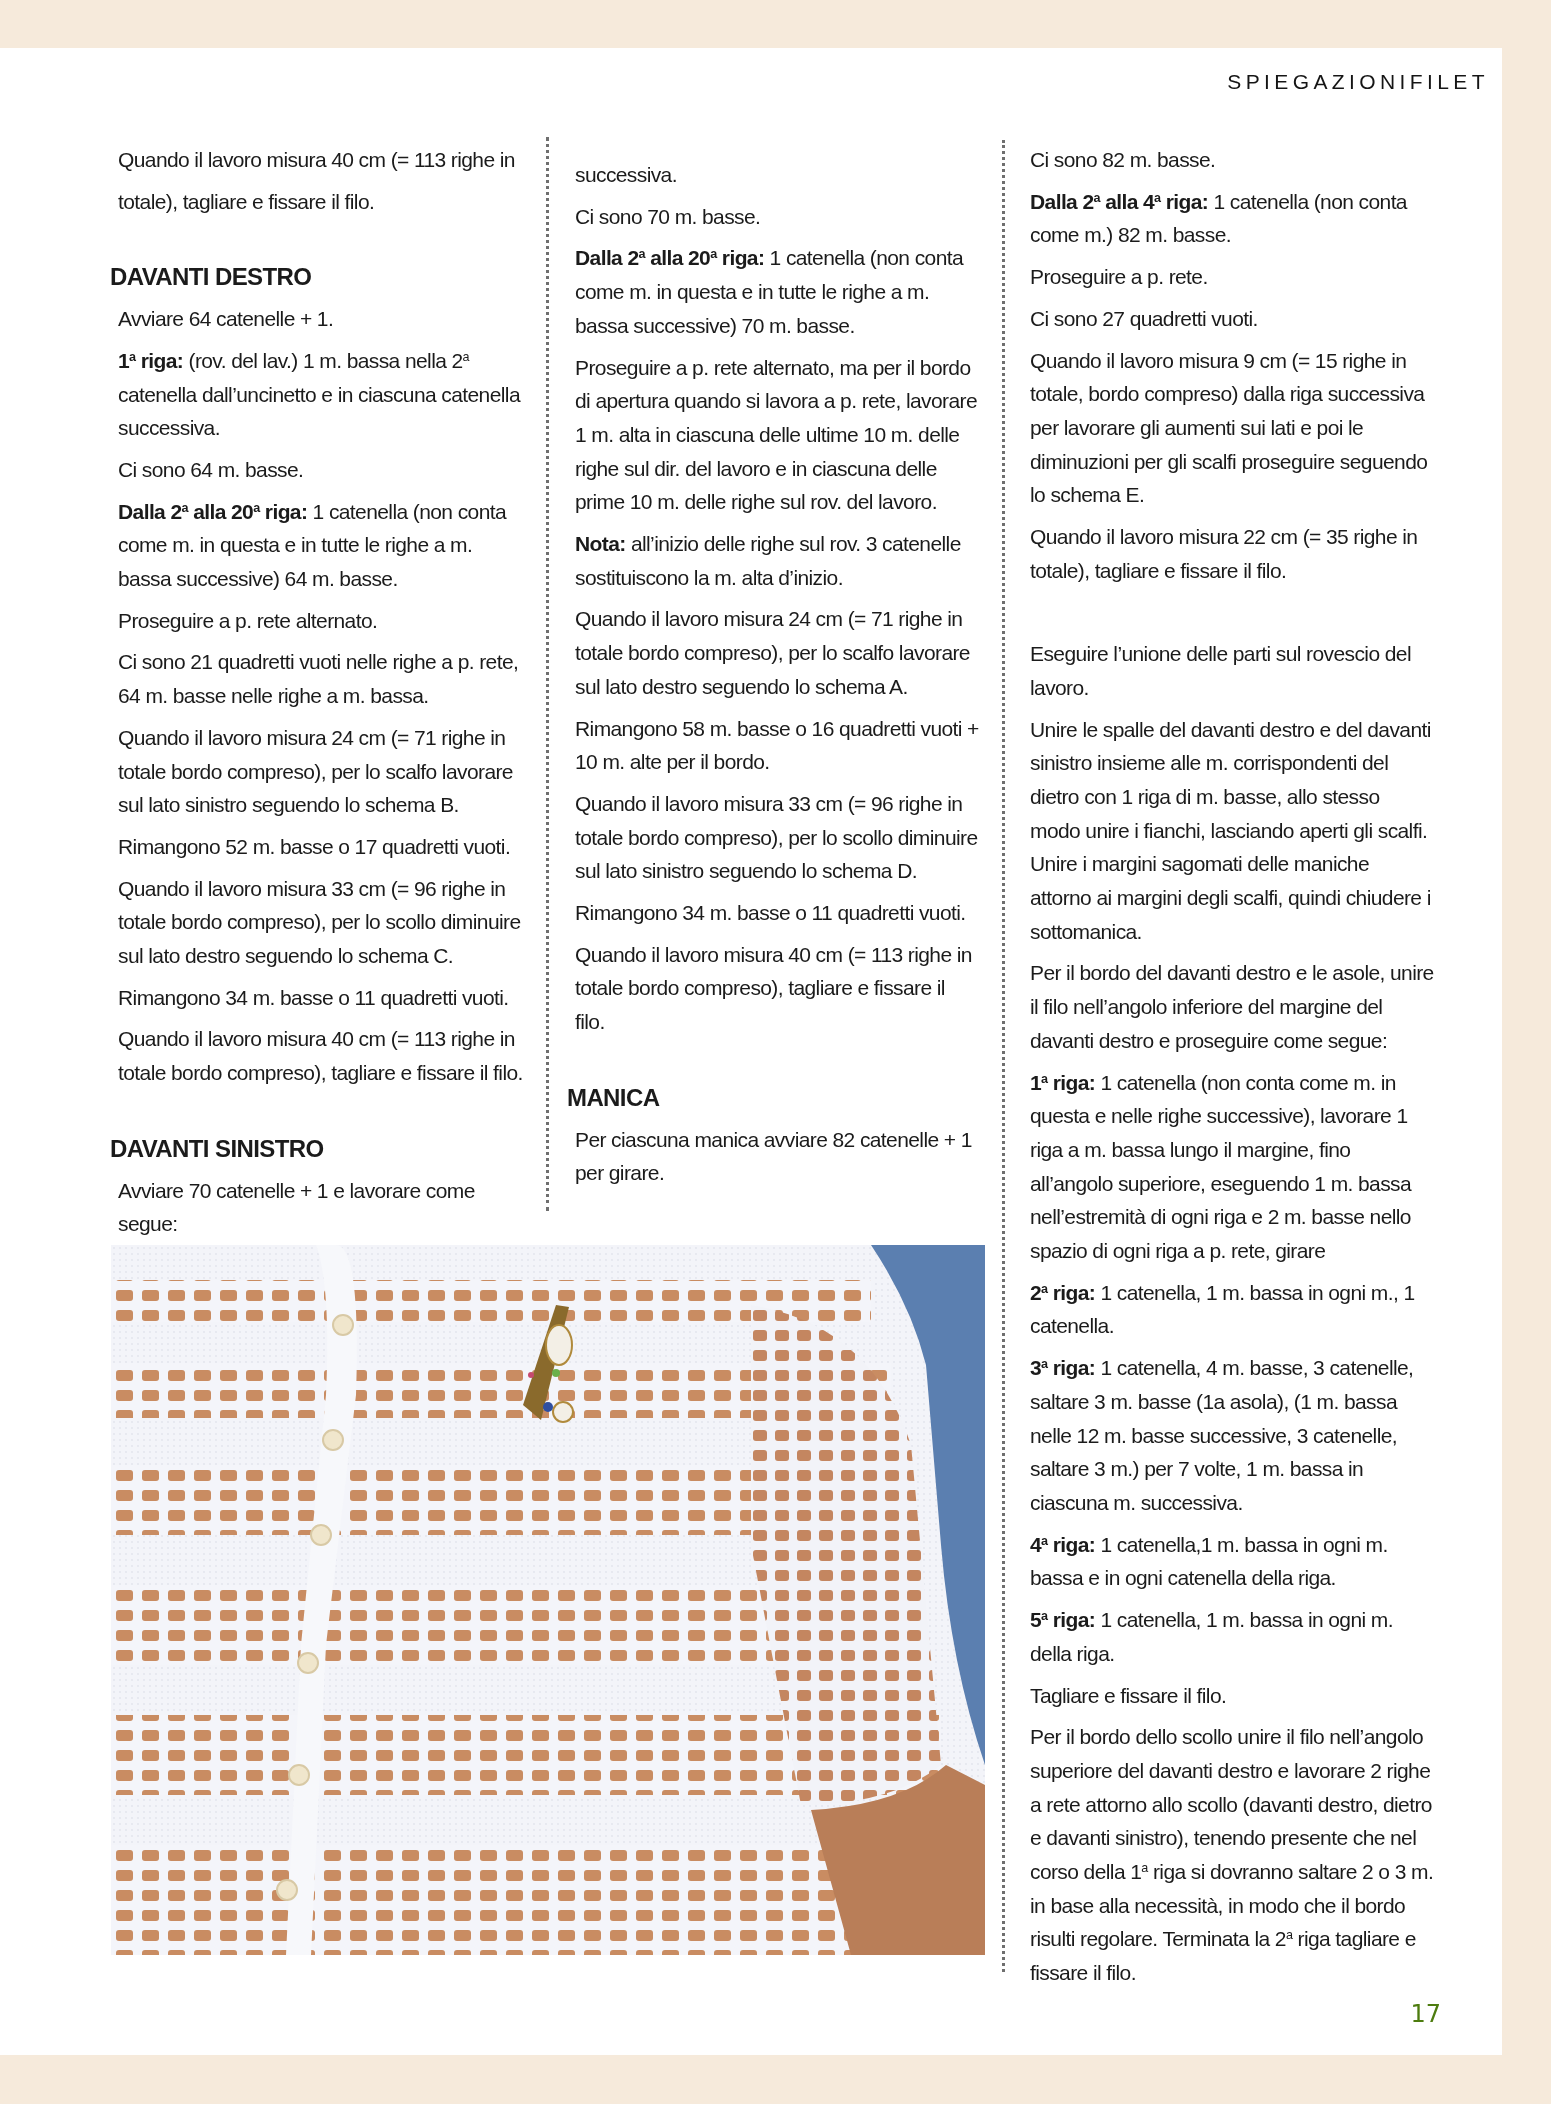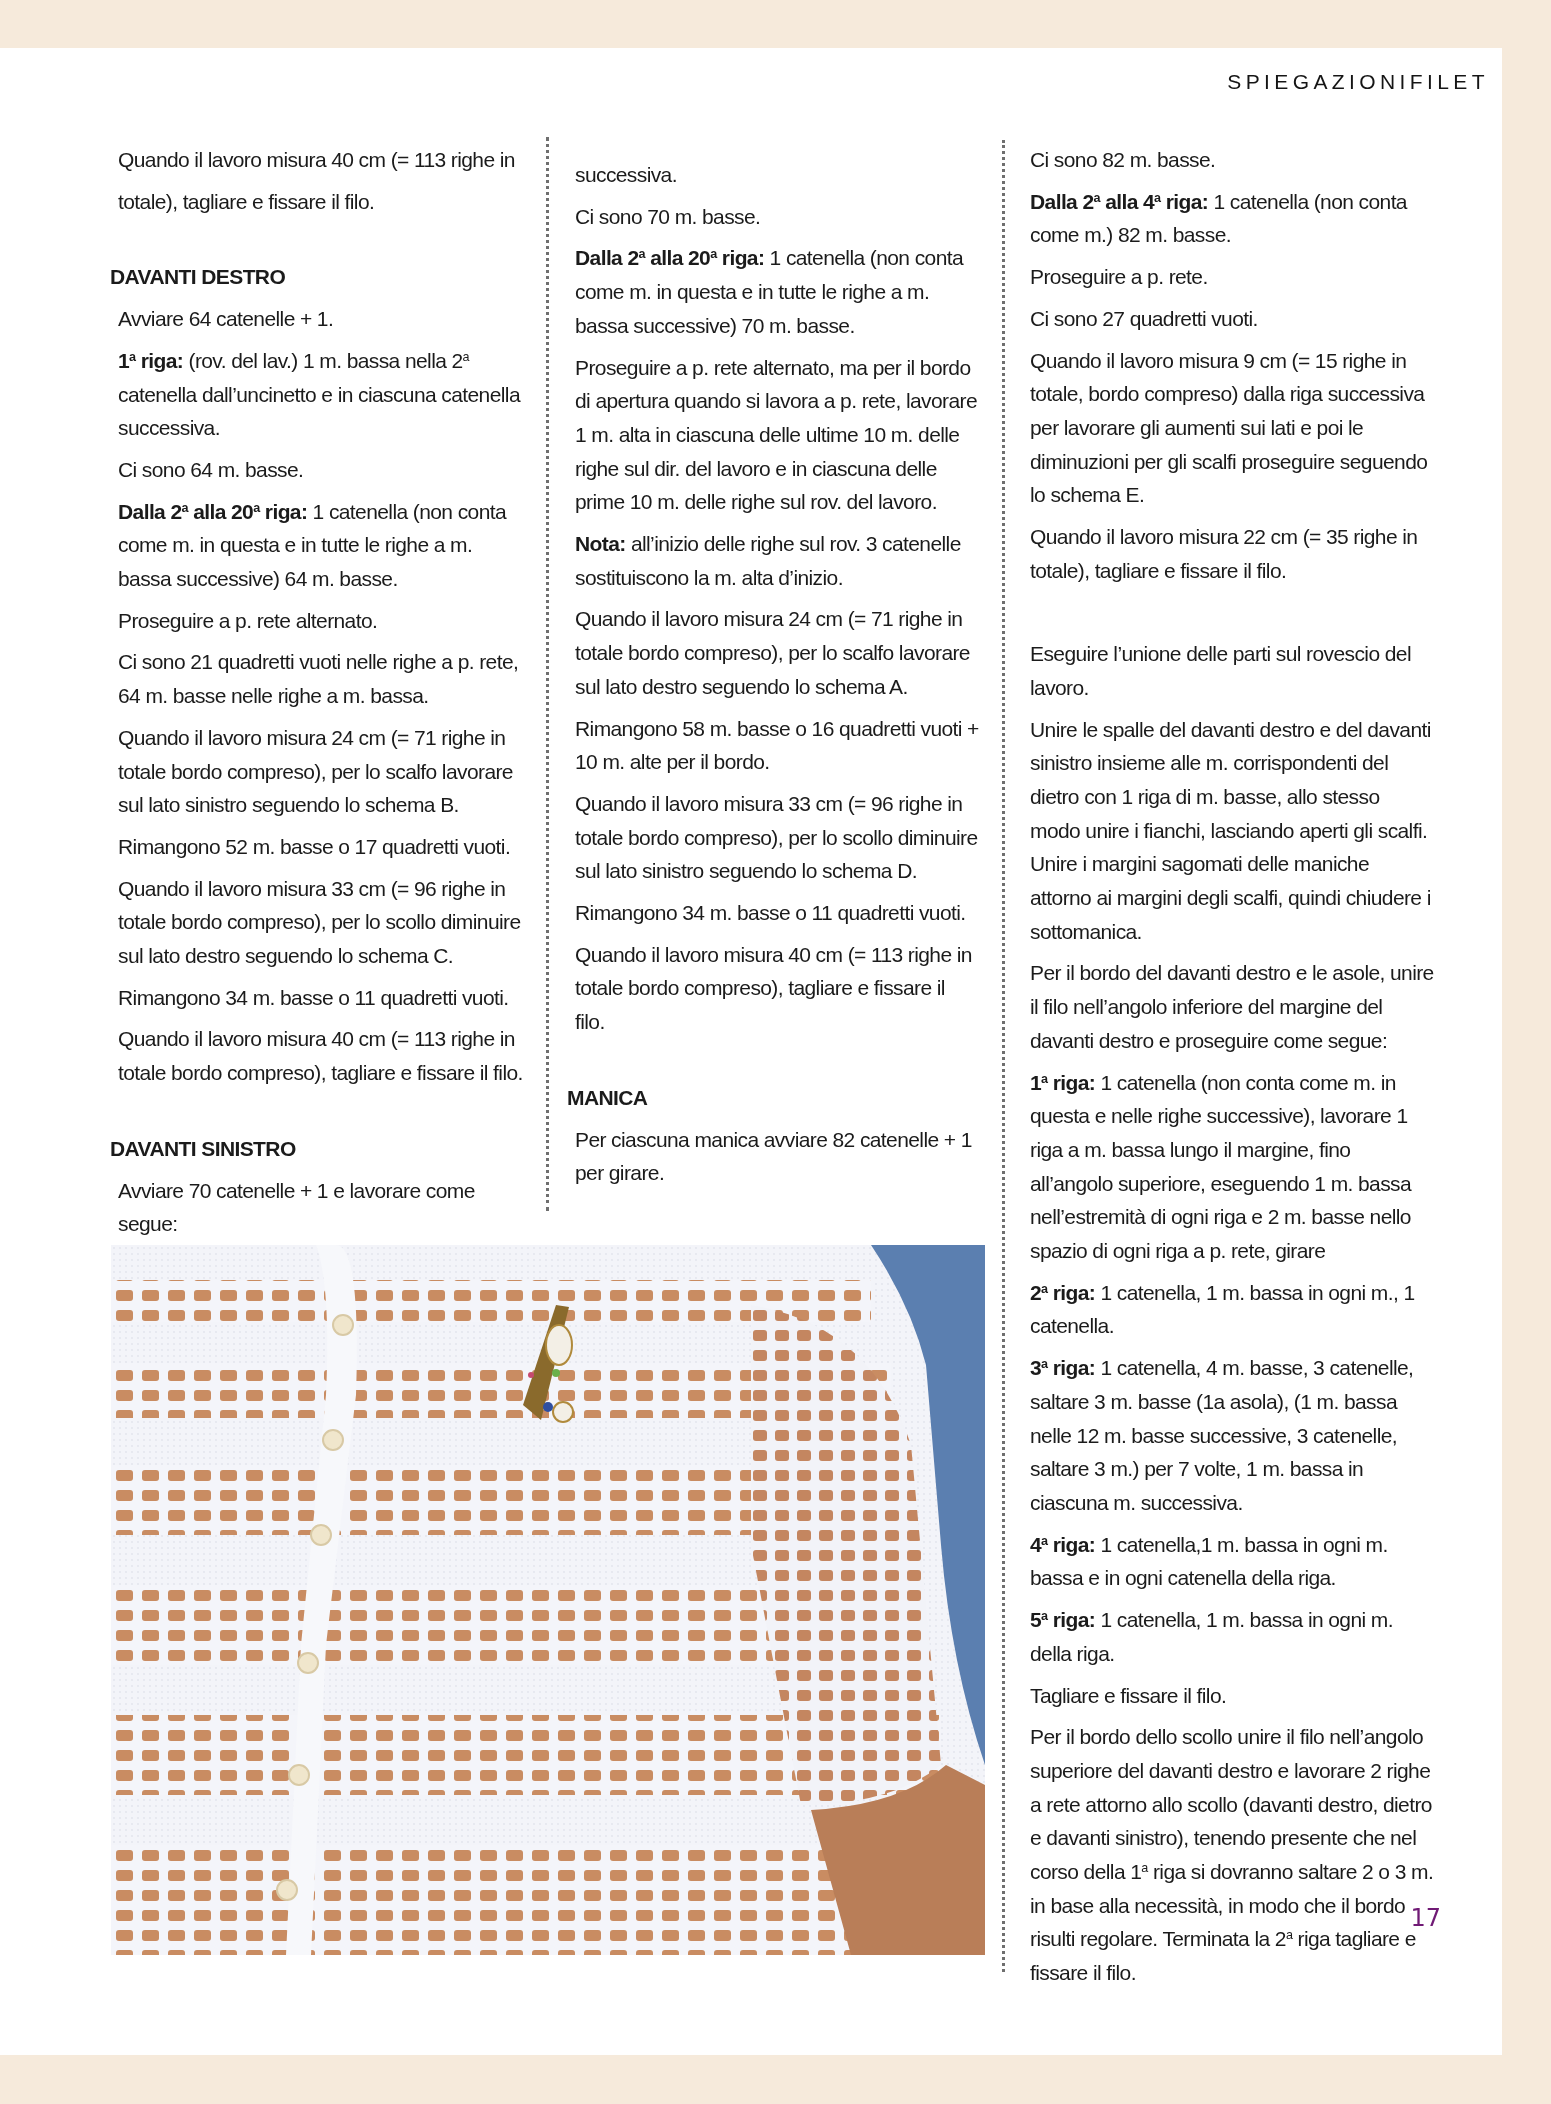--- a/index.html
+++ b/index.html
@@ -28,21 +28,21 @@
     font-size: 21px;
     line-height: 33.7px;
     letter-spacing: -0.6px;
   }
   .col1 { left: 110px; top: 135px; width: 422px; }
   .col2 { left: 567px; top: 150px; width: 420px; }
   .col3 { left: 1022px; top: 135px; width: 420px; }
   .col p { margin: 8px; }
   .col h2 {
     margin: 0;
-    font-size: 21px;
+    font-size: 24px;
     font-weight: bold;
     letter-spacing: -0.6px;
     line-height: 34px;
   }
   .col .gap { height: 33.7px; }
   .col b { font-weight: bold; }
   .col sup { font-size: 0.6em; vertical-align: 0.55em; line-height: 0; }
   .divider {
     position: absolute; width: 0;
     border-left: 3px dotted #6f6f6f;
@@ -50,22 +50,22 @@
   .div1 { left: 546px; top: 137px; height: 1074px; }
   .div2 { left: 1002px; top: 140px; height: 1832px; }
   .photo {
     position: absolute; left: 111px; top: 1245px;
     width: 874px; height: 710px;
     overflow: hidden;
     background: #5b7fb0;
   }
   .photo svg { display: block; }
   .page-number {
-    position: absolute; right: 110px; top: 1904px;
-    font-size: 24px; color: #701a75;
+    position: absolute; right: 110px; top: 2000px;
+    font-size: 24px; color: #4d7c0f;
     font-family: "DejaVu Sans", sans-serif;
   }
 </style>
 </head>
 <body>
 
 <div class="page"></div>
 
 <div class="running-head"><span class="b">SPIEGAZIONI</span><span>FILET</span></div>
 

